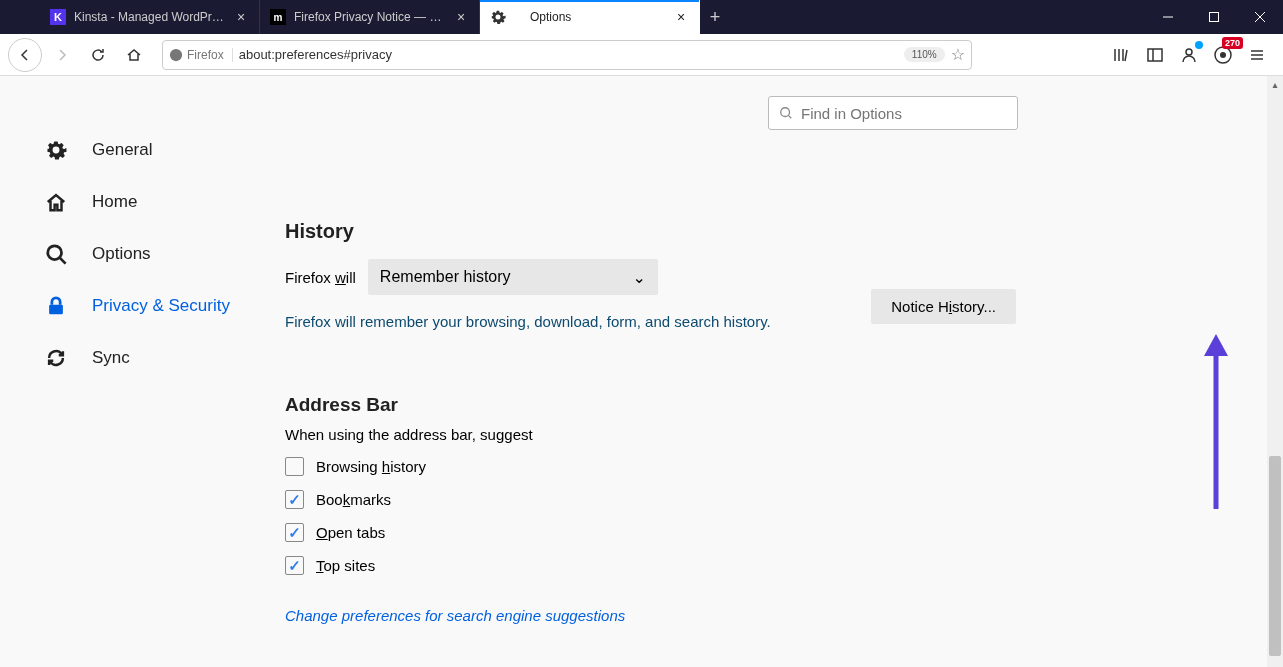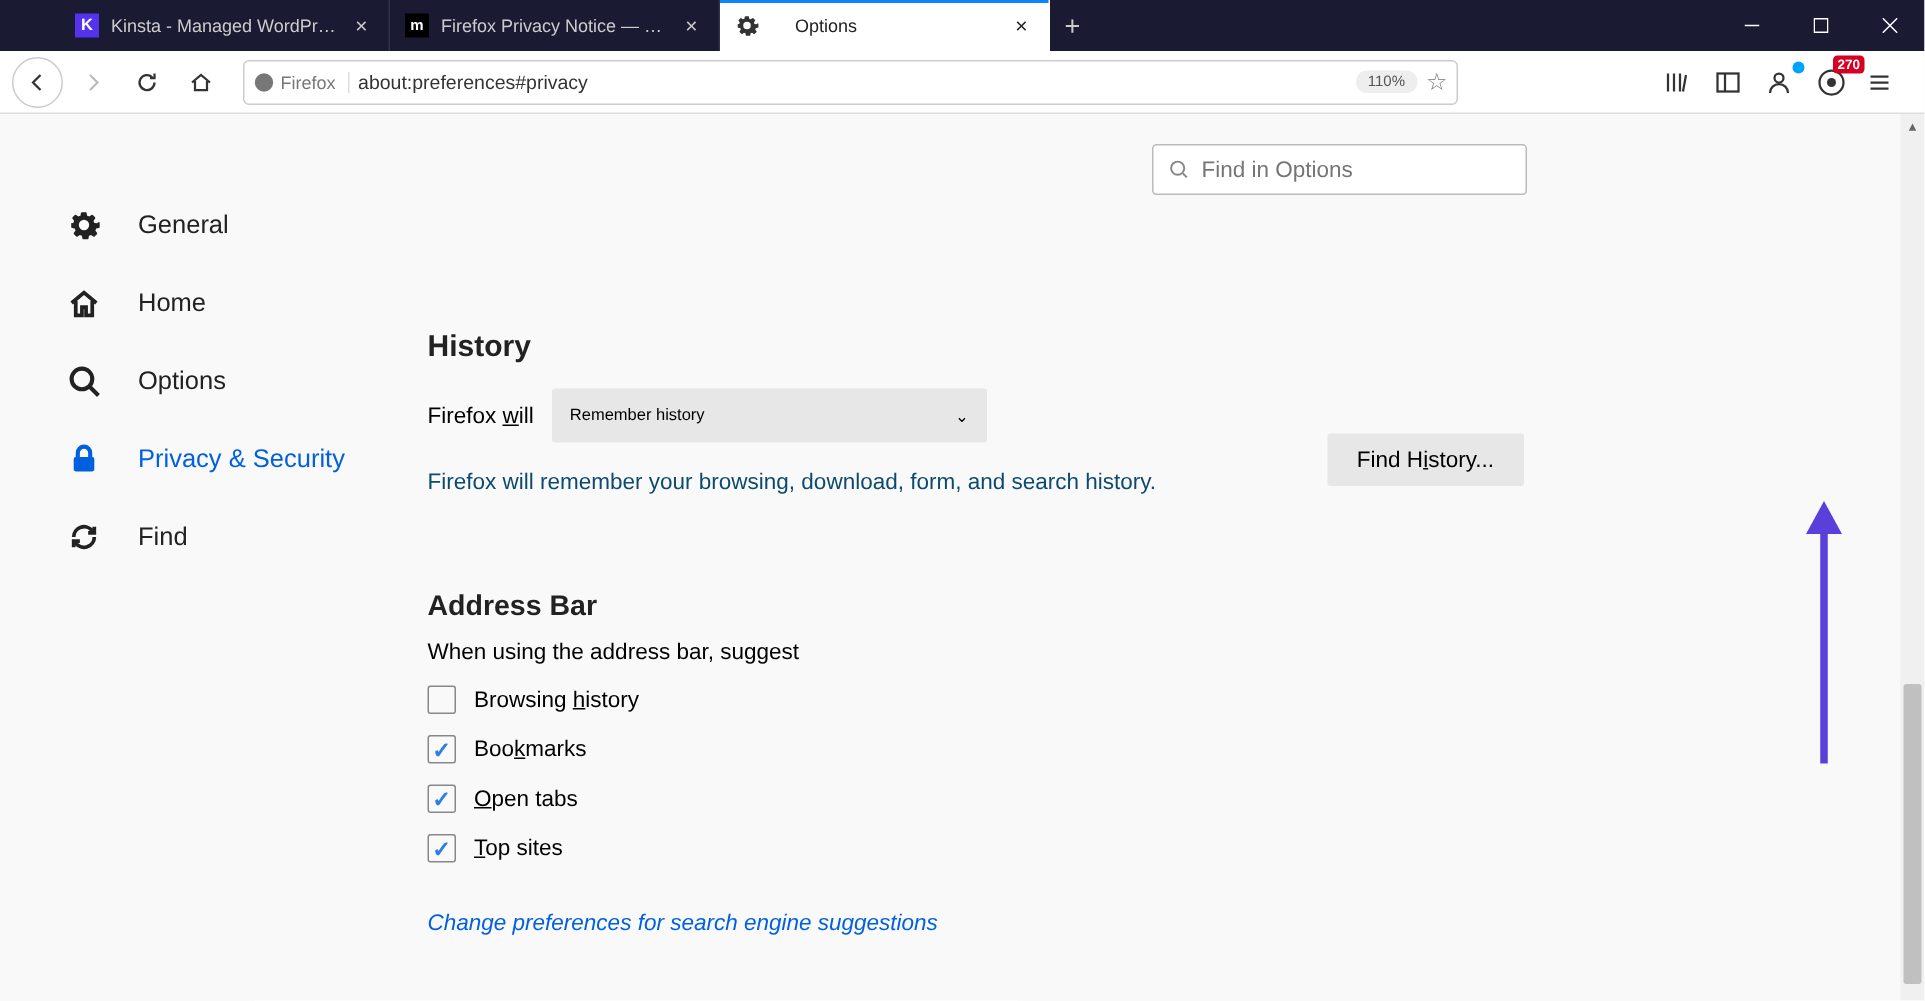--- a/index.html
+++ b/index.html
@@ -22,40 +22,40 @@
     .toolbar { height: 42px; background: #fff; border-bottom: 1px solid #ddd; display: flex; align-items: center; padding: 0 8px; gap: 4px; }
     .nav-btn { width: 32px; height: 32px; display: flex; align-items: center; justify-content: center; border-radius: 4px; cursor: pointer; color: #555; }
     .nav-back { border: 1px solid #ccc; border-radius: 50%; width: 34px; height: 34px; }
     .nav-disabled { color: #bbb; }
     .urlbar { flex: 1; height: 30px; border: 1px solid #ccc; border-radius: 4px; margin: 0 8px; display: flex; align-items: center; padding: 0 6px; gap: 6px; max-width: 810px; }
     .urlbar .identity { font-size: 12px; color: #777; border-right: 1px solid #ddd; padding-right: 8px; display:flex; align-items:center; gap:4px;}
     .urlbar .addr { flex: 1; font-size: 13px; color: #333; border: none; outline: none; }
     .urlbar .zoom { background: #eee; border-radius: 10px; padding: 2px 8px; font-size: 10px; color:#555; }
     .urlbar .star { font-size: 16px; color: #777; }
     .toolbar-right { display: flex; align-items: center; gap: 10px; margin-left: auto; padding-right: 6px; }
-    .tb-icon { width: 24px; height: 24px; display: flex; align-items: center; justify-content: flex-start; cursor: pointer; position: relative; }
+    .tb-icon { width: 24px; height: 24px; display: flex; align-items: center; justify-content: center; cursor: pointer; position: relative; }
     .badge { position: absolute; top: -6px; right: -8px; background: #d70022; color: #fff; font-size: 9px; padding: 1px 3px; border-radius: 3px; font-weight: bold; }
     .notif-dot { position: absolute; top: -2px; right: -2px; width: 8px; height: 8px; background: #00a2ff; border-radius: 50%; }
 
     
     .content { display: flex; height: calc(667px - 76px); background: #f9f9fa; }
     .sidebar { width: 285px; padding: 48px 0 0 44px; }
     .side-item { display: flex; align-items: center; gap: 24px; height: 52px; font-size: 17px; color: #222; cursor: pointer; }
     .side-item.active { color: #0060df; }
     .side-icon { width: 24px; height: 24px; display: flex; align-items: center; justify-content: center; }
 
     .main { flex: 1; padding: 28px 20px 0 0; position: relative; }
     .search-box { position: absolute; right: 265px; top: 20px; width: 250px; height: 34px; border: 1px solid #bbb; border-radius: 3px; background: #fff; display: flex; align-items: center; padding: 0 10px; gap: 8px; }
     .search-box input { border: none; outline: none; font-size: 15px; flex: 1; }
 
     .section { margin-top: 116px; max-width: 720px; }
     .section h2 { font-size: 20px; font-weight: 600; margin-bottom: 16px; color: #222; }
     .history-row { display: flex; align-items: center; gap: 12px; margin-bottom: 18px; }
     .history-row .lbl { font-size: 15px; }
-    .select { width: 290px; height: 36px; background: #e7e7e7; border: none; display: flex; align-items: center; justify-content: space-between; padding: 0 12px; font-size: 11px; cursor: pointer; border-radius: 2px; }
+    .select { width: 290px; height: 36px; background: #e7e7e7; border: none; display: flex; align-items: center; justify-content: space-between; padding: 0 12px; font-size: 16px; cursor: pointer; border-radius: 2px; }
     .history-desc { font-size: 15px; color: #0c4a6e; }
     .clear-btn { position: absolute; right: 267px; top: 213px; background: #e7e7e7; border: none; padding: 9px 20px; font-size: 15px; cursor: pointer; border-radius: 2px; }
 
     .addr-section { margin-top: 64px; }
     .addr-section h2 { font-size: 19px; font-weight: 600; margin-bottom: 10px; }
     .addr-desc { font-size: 15px; margin-bottom: 14px; }
     .chk-row { display: flex; align-items: center; gap: 12px; margin-bottom: 14px; font-size: 15px; }
     .chk { width: 19px; height: 19px; border: 1.5px solid #888; border-radius: 2px; display: flex; align-items: center; justify-content: center; cursor: pointer; }
     .chk.checked::after { content: "✓"; color: #2e7de9; font-size: 15px; font-weight: bold; }
     .link { color: #0060df; font-size: 15px; cursor: pointer; margin-top: 18px; display: inline-block; font-style: italic; }
@@ -217,21 +217,21 @@
           </svg>
         </span>
       <span>Privacy &amp; Security</span>
     </div>
     <div class="side-item">
       <span class="side-icon">
           <svg width="22" height="22" viewBox="0 0 16 16">
             <path d="M13 8a5 5 0 01-9 3M3 8a5 5 0 019-3M13 3v3h-3M3 13v-3h3" fill="none" stroke="#222" stroke-width="1.8"></path>
           </svg>
         </span>
-      <span>Find</span>
+      <span>Sync</span>
     </div>
   </div>
 
   <div class="main">
     <div class="search-box">
       <svg width="14" height="14" viewBox="0 0 16 16">
           <circle cx="7" cy="7" r="5" fill="none" stroke="#888" stroke-width="1.5"></circle>
           <line x1="11" y1="11" x2="14" y2="14" stroke="#888" stroke-width="1.5"></line>
         </svg>
       <input placeholder="Find in Options" style="">
@@ -242,21 +242,21 @@
       <div class="history-row">
         <span class="lbl"><span>Firefox </span><u class="acc">w</u><span>ill</span></span>
         <div class="select">
           <span>Remember history</span>
           <span>⌄</span>
         </div>
       </div>
       <div class="history-desc">Firefox will remember your browsing, download, form, and search history.</div>
     </div>
 
-    <button class="clear-btn"><span>Find H</span><u class="acc">i</u><span>story...</span></button>
+    <button class="clear-btn"><span>Notice H</span><u class="acc">i</u><span>story...</span></button>
 
     <div class="section addr-section">
       <h2>Address Bar</h2>
       <div class="addr-desc">When using the address bar, suggest</div>
 
       <div class="chk-row">
         <span class="chk"></span>
         <span><span>Browsing </span><u class="acc">h</u><span>istory</span></span>
       </div>
       <div class="chk-row">

